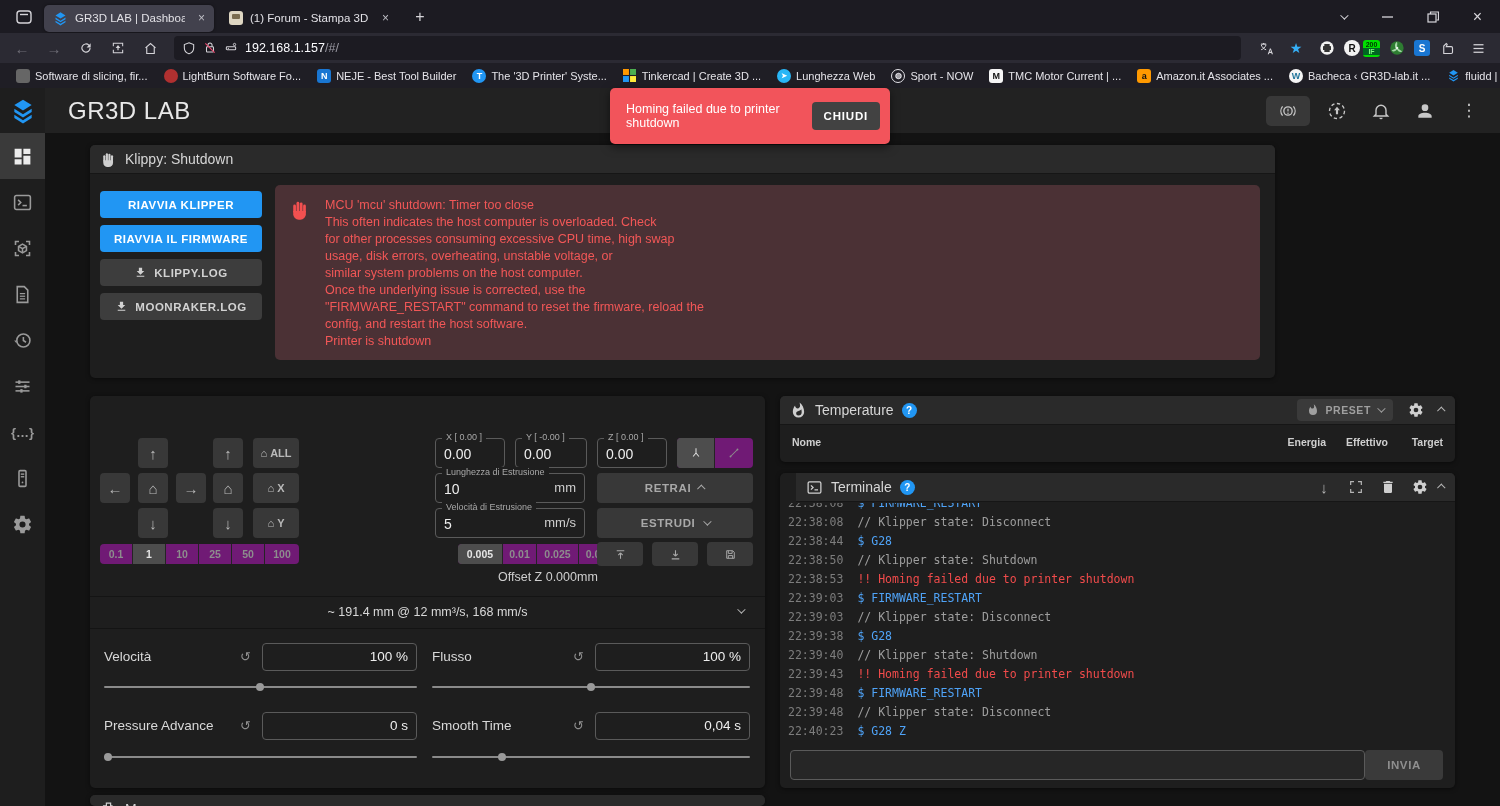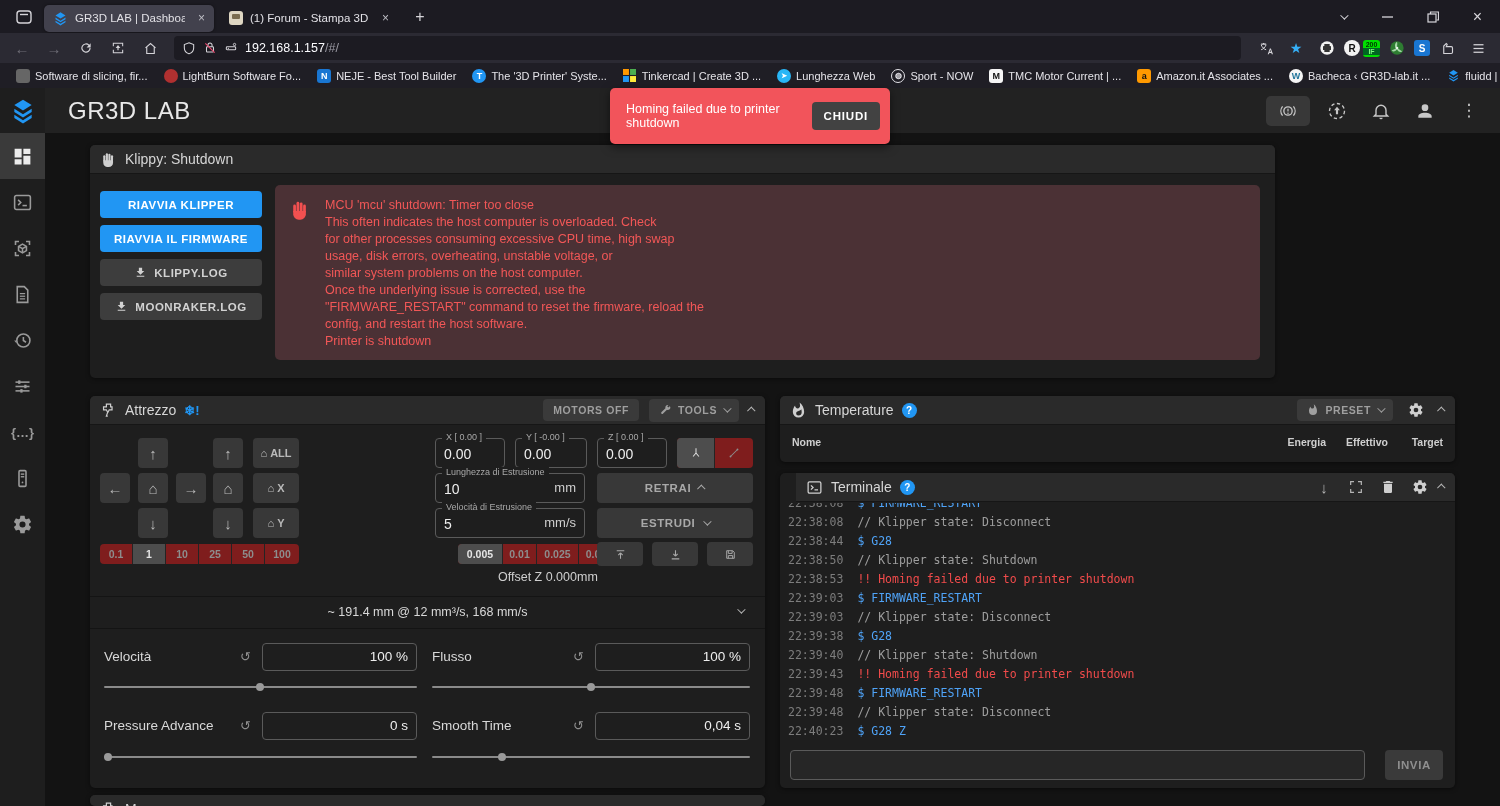--- a/index.html
+++ b/index.html
@@ -77,21 +77,21 @@
   .kbtn.gray { background:#3d3d3d; color:#d2d2d2; }
   .kbtn svg { width:13px; height:13px; }
   .alert { position:absolute; left:185px; top:40px; right:15px; bottom:18px; background:#4b3135; border-radius:5px; padding:12px 14px; display:flex; gap:14px; }
   .alert svg { width:22px; height:22px; color:#f25050; flex:0 0 22px; margin-top:2px; }
   .alert .lines { font-size:12.5px; line-height:17px; color:#f25757; }
 
   
   .jbtn { position:absolute; width:30px; height:30px; background:#383838; border-radius:4px; color:#b9b9b9;
     display:flex; align-items:center; justify-content:center; font-size:15px; gap:3px; }
   .jbtn.wide { width:46px; font-size:11px; font-weight:bold; }
-  .seg { position:absolute; display:flex; background:#7f1d1d; border-radius:4px; overflow:hidden; }
+  .seg { position:absolute; display:flex; background:#701a75; border-radius:4px; overflow:hidden; }
   .seg span { padding:4px 0; font-size:10.5px; font-weight:bold; color:#8d8d8d; text-align:center; border-right:1px solid #242424; }
   .seg span:last-child{ border-right:none; }
   .seg span.sel { background:#4d4d4d; color:#e6e6e6; }
   .fset { position:absolute; border:1px solid #5a5a5a; border-radius:4px; height:30px; padding:2px 8px 0; }
   .fset .lg { position:absolute; top:-7px; left:6px; background:#1e1e1e; padding:0 4px; font-size:9px; color:#a8a8a8; white-space:nowrap; }
   .fset .val { font-size:14px; color:#eee; line-height:26px; }
   .fset .unit { position:absolute; right:8px; top:0; line-height:28px; font-size:13px; color:#cfcfcf; }
   .bigbtn { position:absolute; height:30px; background:#383838; border-radius:4px; color:#a9a9a9; font-size:11.5px; font-weight:bold; letter-spacing:.6px;
     display:flex; align-items:center; justify-content:center; gap:8px; }
   .offsetz { position:absolute; font-size:12.5px; color:#cfcfcf; }
@@ -106,21 +106,21 @@
   
   .temphead { position:absolute; left:0; right:0; display:flex; font-size:10.5px; font-weight:bold; color:#cfcfcf; padding:0 12px; }
   .temphead .c1 { flex:1; } .temphead .cr { width:62px; text-align:right; }
 
   
   .console { position:absolute; left:8px; right:8px; font-family:"DejaVu Sans Mono", monospace; font-size:11.5px; line-height:19px; overflow:hidden; }
   .cline { white-space:nowrap; }
   .ctime { color:#7d7d7d; margin-right:14px; }
   .cmd { color:#4fa3f7; } .info { color:#9e9e9e; } .error { color:#f14b4b; }
   .cinput { position:absolute; height:30px; border:1px solid #5a5a5a; border-radius:4px; background:#262626; }
-  .sendbtn { position:absolute; height:30px; width:58px; background:#3a3a3a; color:#8f8f8f; border-radius:4px; font-size:11.5px; font-weight:bold;
+  .sendbtn { position:absolute; height:30px; width:78px; background:#3a3a3a; color:#8f8f8f; border-radius:4px; font-size:11.5px; font-weight:bold;
     display:flex; align-items:center; justify-content:center; letter-spacing:.6px; }
   svg { display:block; }
 </style>
 </head>
 <body>
 
 <div id="stage">
 
   <div class="abs tabstrip">
     <div class="navicon" style="margin:0 6px 0 10px;">
@@ -474,41 +474,20 @@
         <div>similar system problems on the host computer.</div>
         <div>Once the underlying issue is corrected, use the</div>
         <div>"FIRMWARE_RESTART" command to reset the firmware, reload the</div>
         <div>config, and restart the host software.</div>
         <div>Printer is shutdown</div>
       </div>
     </div>
   </div>
 
   <div class="panel" style="left:90px; top:396px; width:675px; height:392px;">
-    <div class="phead">
-      <svg class="picon" viewBox="0 0 24 24">
-          <g fill="none" stroke="currentColor" stroke-width="1.7">
-            <path d="M9 3h6v4h2v4h-4l-1.5 3h-1L9 11H5V7h4z"></path>
-            <path d="M11 14l-2 6h2"></path>
-          </g>
-        </svg>
-      <span class="ptitle">Attrezzo</span>
-      <span style="color:#2196f3;font-size:13px;font-weight:bold;">❄!</span>
-      <div class="phead-right">
-        <div class="hbtn">MOTORS OFF</div>
-        <div class="hbtn">
-          <svg width="13" height="13" viewBox="0 0 24 24">
-              <path fill="currentColor" d="M21 6.5a4.5 4.5 0 01-6.3 4.1L7.6 17.7a2 2 0 11-2.8-2.8l7.1-7.1A4.5 4.5 0 0117.5 2l-2.3 2.3 2 2L19.5 4c.9.7 1.5 1.5 1.5 2.5z"></path>
-            </svg>
-          <span>TOOLS</span>
-            <span class="chv down"></span>
-        </div>
-        <span class="chv up"></span>
-      </div>
-    </div>
 
     <div class="jbtn" style="left:48px; top:42px;">↑</div>
     <div class="jbtn" style="left:123px; top:42px;">↑</div>
     <div class="jbtn wide" style="left:163px; top:42px;">
         <span>⌂</span>
         <span>ALL</span>
       </div>
     <div class="jbtn" style="left:10px; top:77px;">←</div>
     <div class="jbtn" style="left:48px; top:77px;">⌂</div>
     <div class="jbtn" style="left:86px; top:77px;">→</div>

